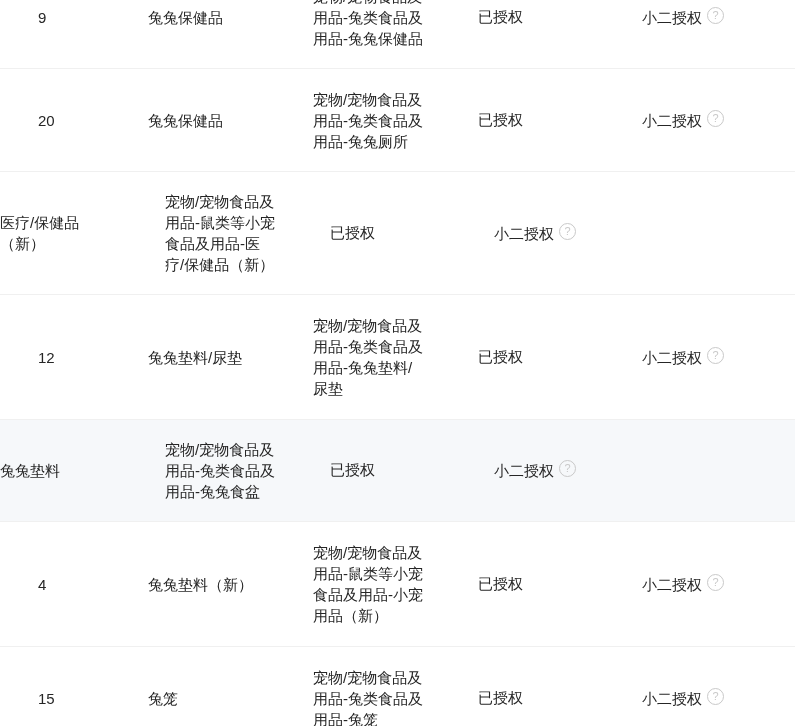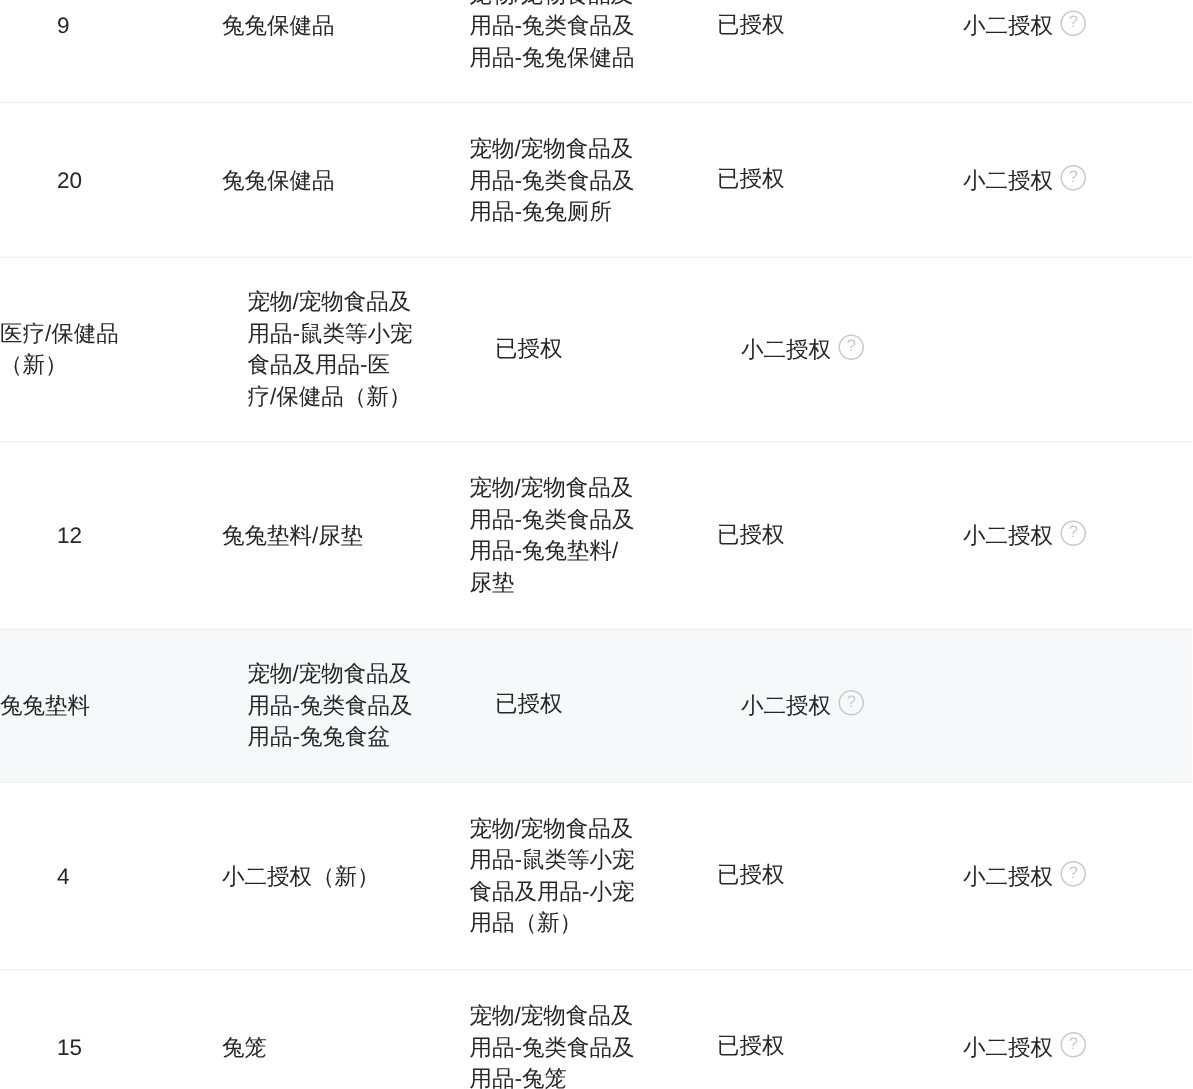--- a/index.html
+++ b/index.html
@@ -142,21 +142,21 @@
 用品-兔兔食盆</div>
     <div class="cell col-status">已授权</div>
     <div class="cell col-auth">
       <span>小二授权</span>
       <span class="help-icon">?</span>
     </div>
   </div>
 
   <div class="row h125">
     <div class="cell col-index">4</div>
-    <div class="cell col-name">小二授权（新）</div>
+    <div class="cell col-name">兔兔垫料（新）</div>
     <div class="cell col-path">宠物/宠物食品及
 用品-鼠类等小宠
 食品及用品-小宠
 用品（新）</div>
     <div class="cell col-status">已授权</div>
     <div class="cell col-auth">
       <span>小二授权</span>
       <span class="help-icon">?</span>
     </div>
   </div>

